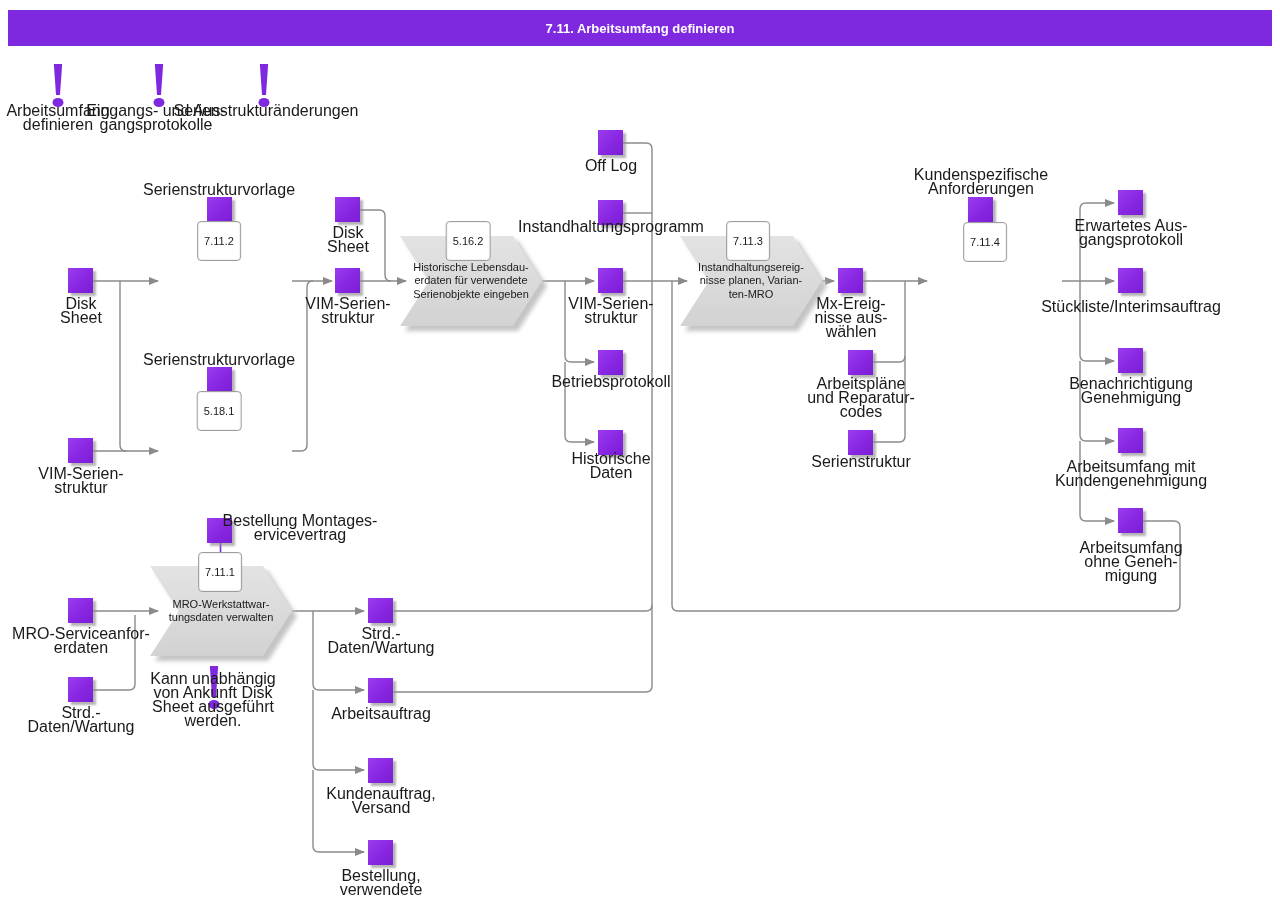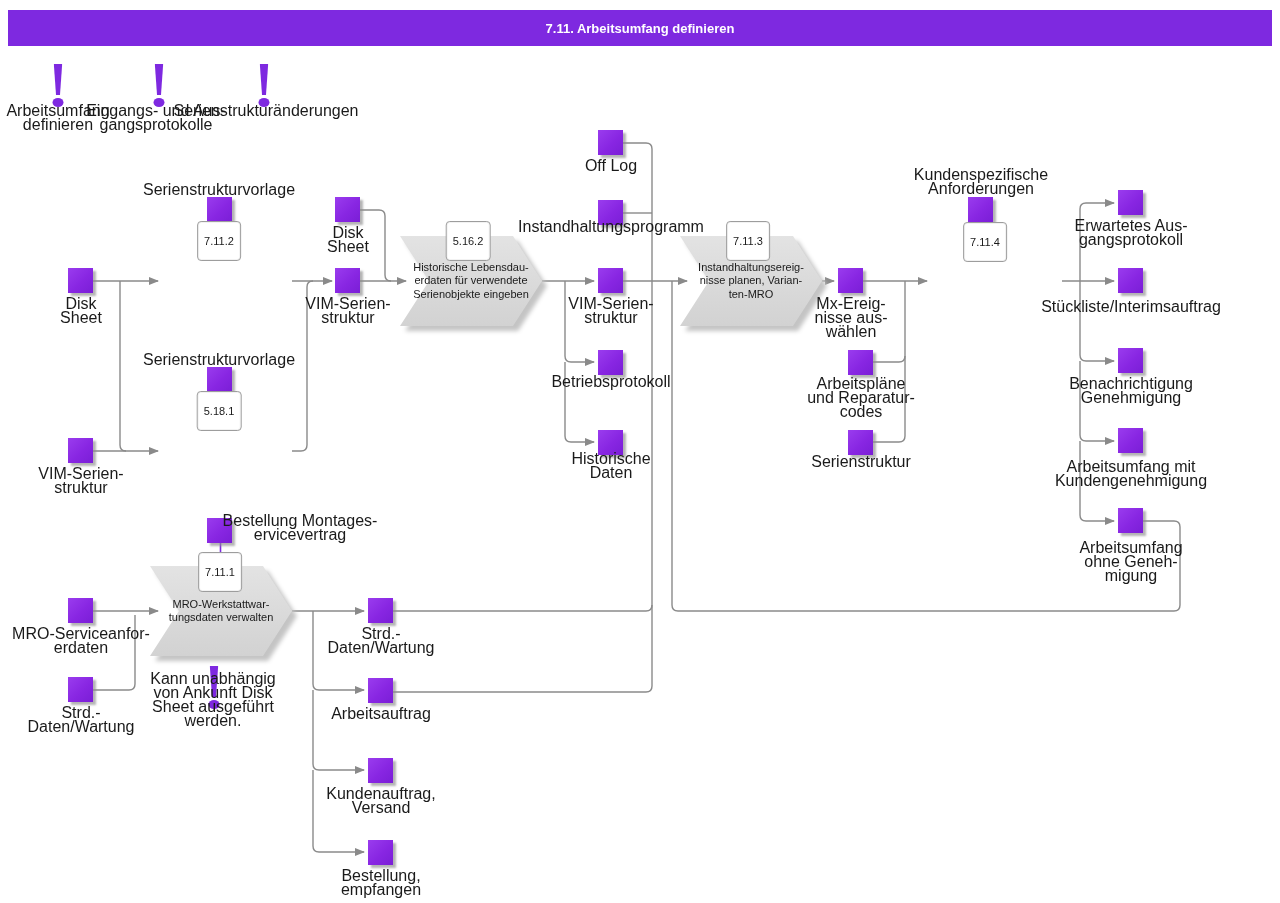--- a/index.html
+++ b/index.html
@@ -240,15 +240,15 @@
 
   <div class="sq" style="left:368px;top:678px"></div>
   <div class="lbl" style="left:381px;top:707px">Arbeitsauftrag</div>
 
   <div class="sq" style="left:368px;top:758px"></div>
   <div class="lbl" style="left:381px;top:787px">Kundenauftrag,
 Versand</div>
 
   <div class="sq" style="left:368px;top:840px"></div>
   <div class="lbl" style="left:381px;top:869px">Bestellung,
-empfangen</div>
+verwendete</div>
 
 </div>
 
 </body></html>

